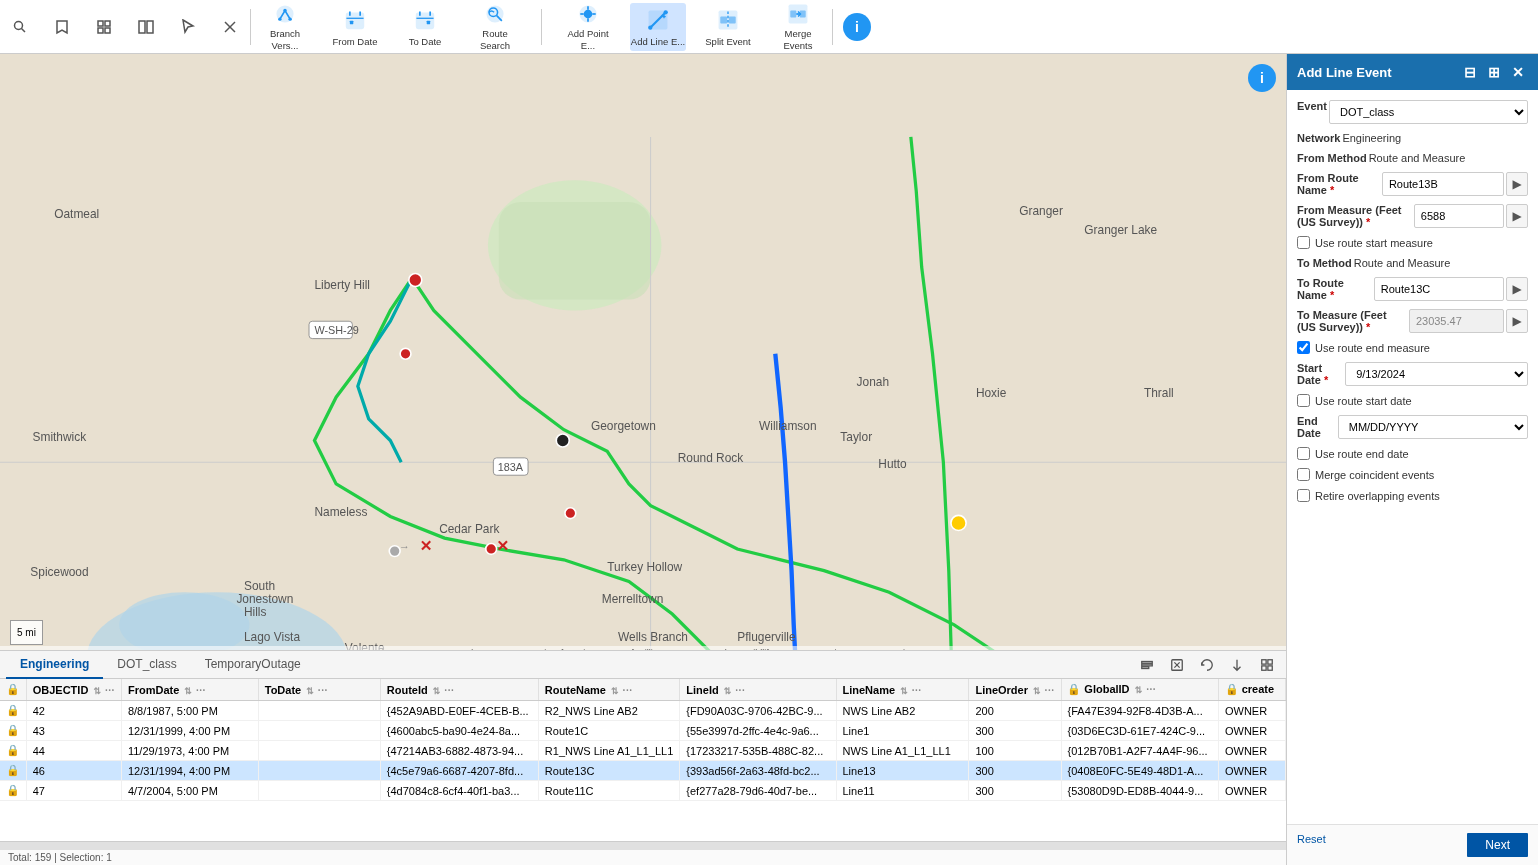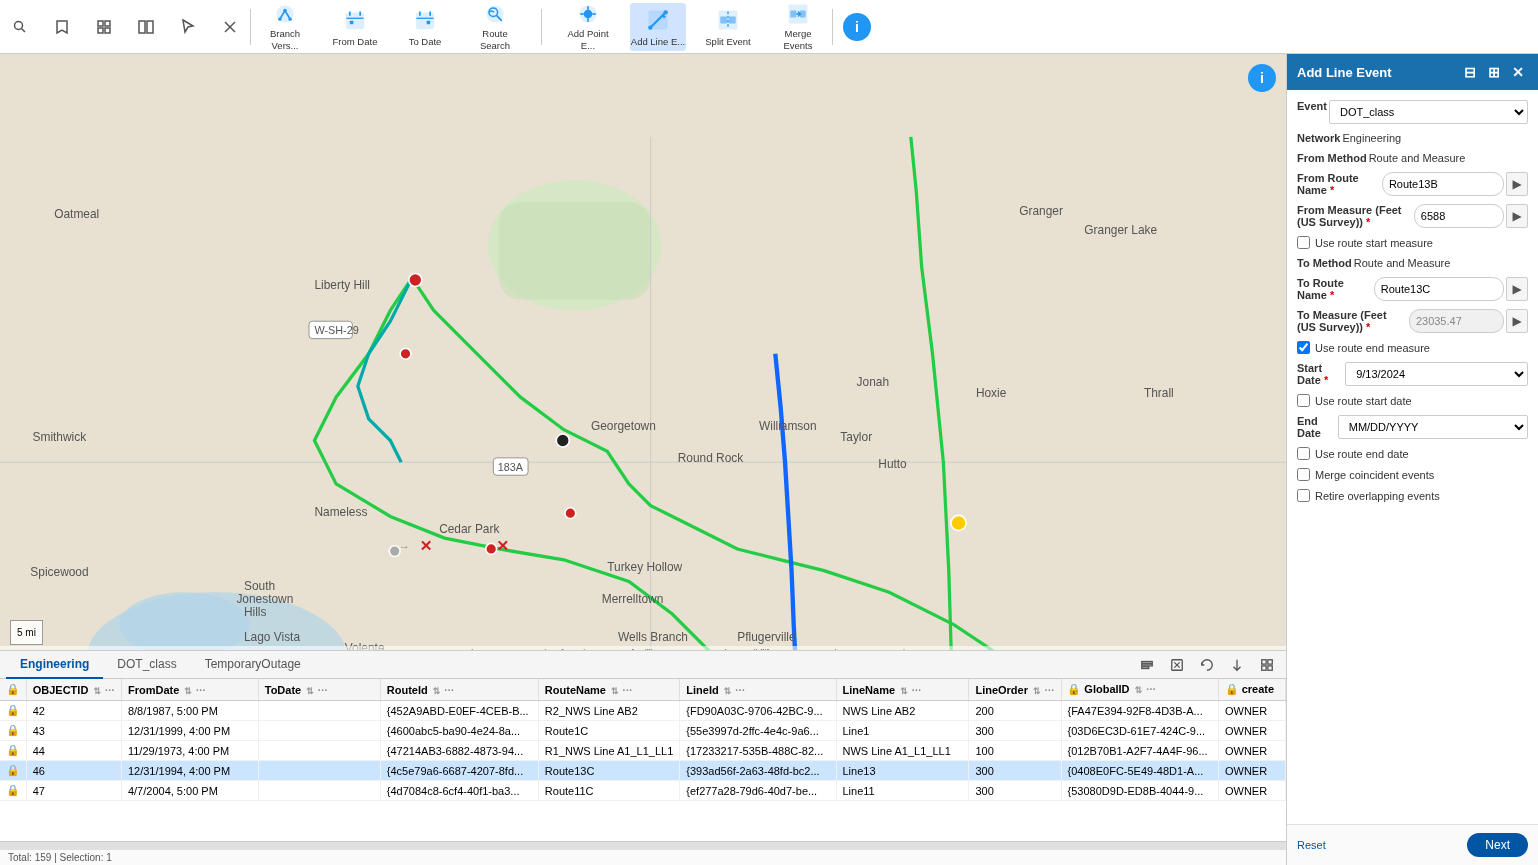--- a/index.html
+++ b/index.html
@@ -317,21 +317,21 @@
       padding: 3px 6px;
       font-size: 11px;
       background: #fff;
       height: 24px;
     }
     .form-input-row {
       display: flex;
       gap: 2px;
       align-items: center;
     }
-    .form-input-row .form-input { flex: 1; border-radius: 11px; }
+    .form-input-row .form-input { flex: 1; }
     .pick-btn {
       width: 22px;
       height: 24px;
       display: flex;
       align-items: center;
       justify-content: center;
       border: 1px solid #ccc;
       background: #f5f5f5;
       cursor: pointer;
       border-radius: 2px;
@@ -359,35 +359,35 @@
       cursor: pointer;
     }
     .form-input.disabled {
       background: #f0f0f0;
       color: #888;
     }
     #panel-footer {
       padding: 8px 10px;
       display: flex;
       justify-content: space-between;
-      align-items: center;
+      align-items: flex-start;
       border-top: 1px solid #e0e0e0;
       background: #fafafa;
     }
     .reset-link {
       color: #0055a5;
       font-size: 11px;
       cursor: pointer;
       text-decoration: none;
     }
     .next-btn {
       background: #0055a5;
       color: white;
       border: none;
-      border-radius: 12px;
+      border-radius: 1px;
       padding: 5px 18px;
       font-size: 12px;
       cursor: pointer;
     }
 
     
     #map-svg {
       position: absolute;
       top: 0; left: 0;
       width: 100%;

